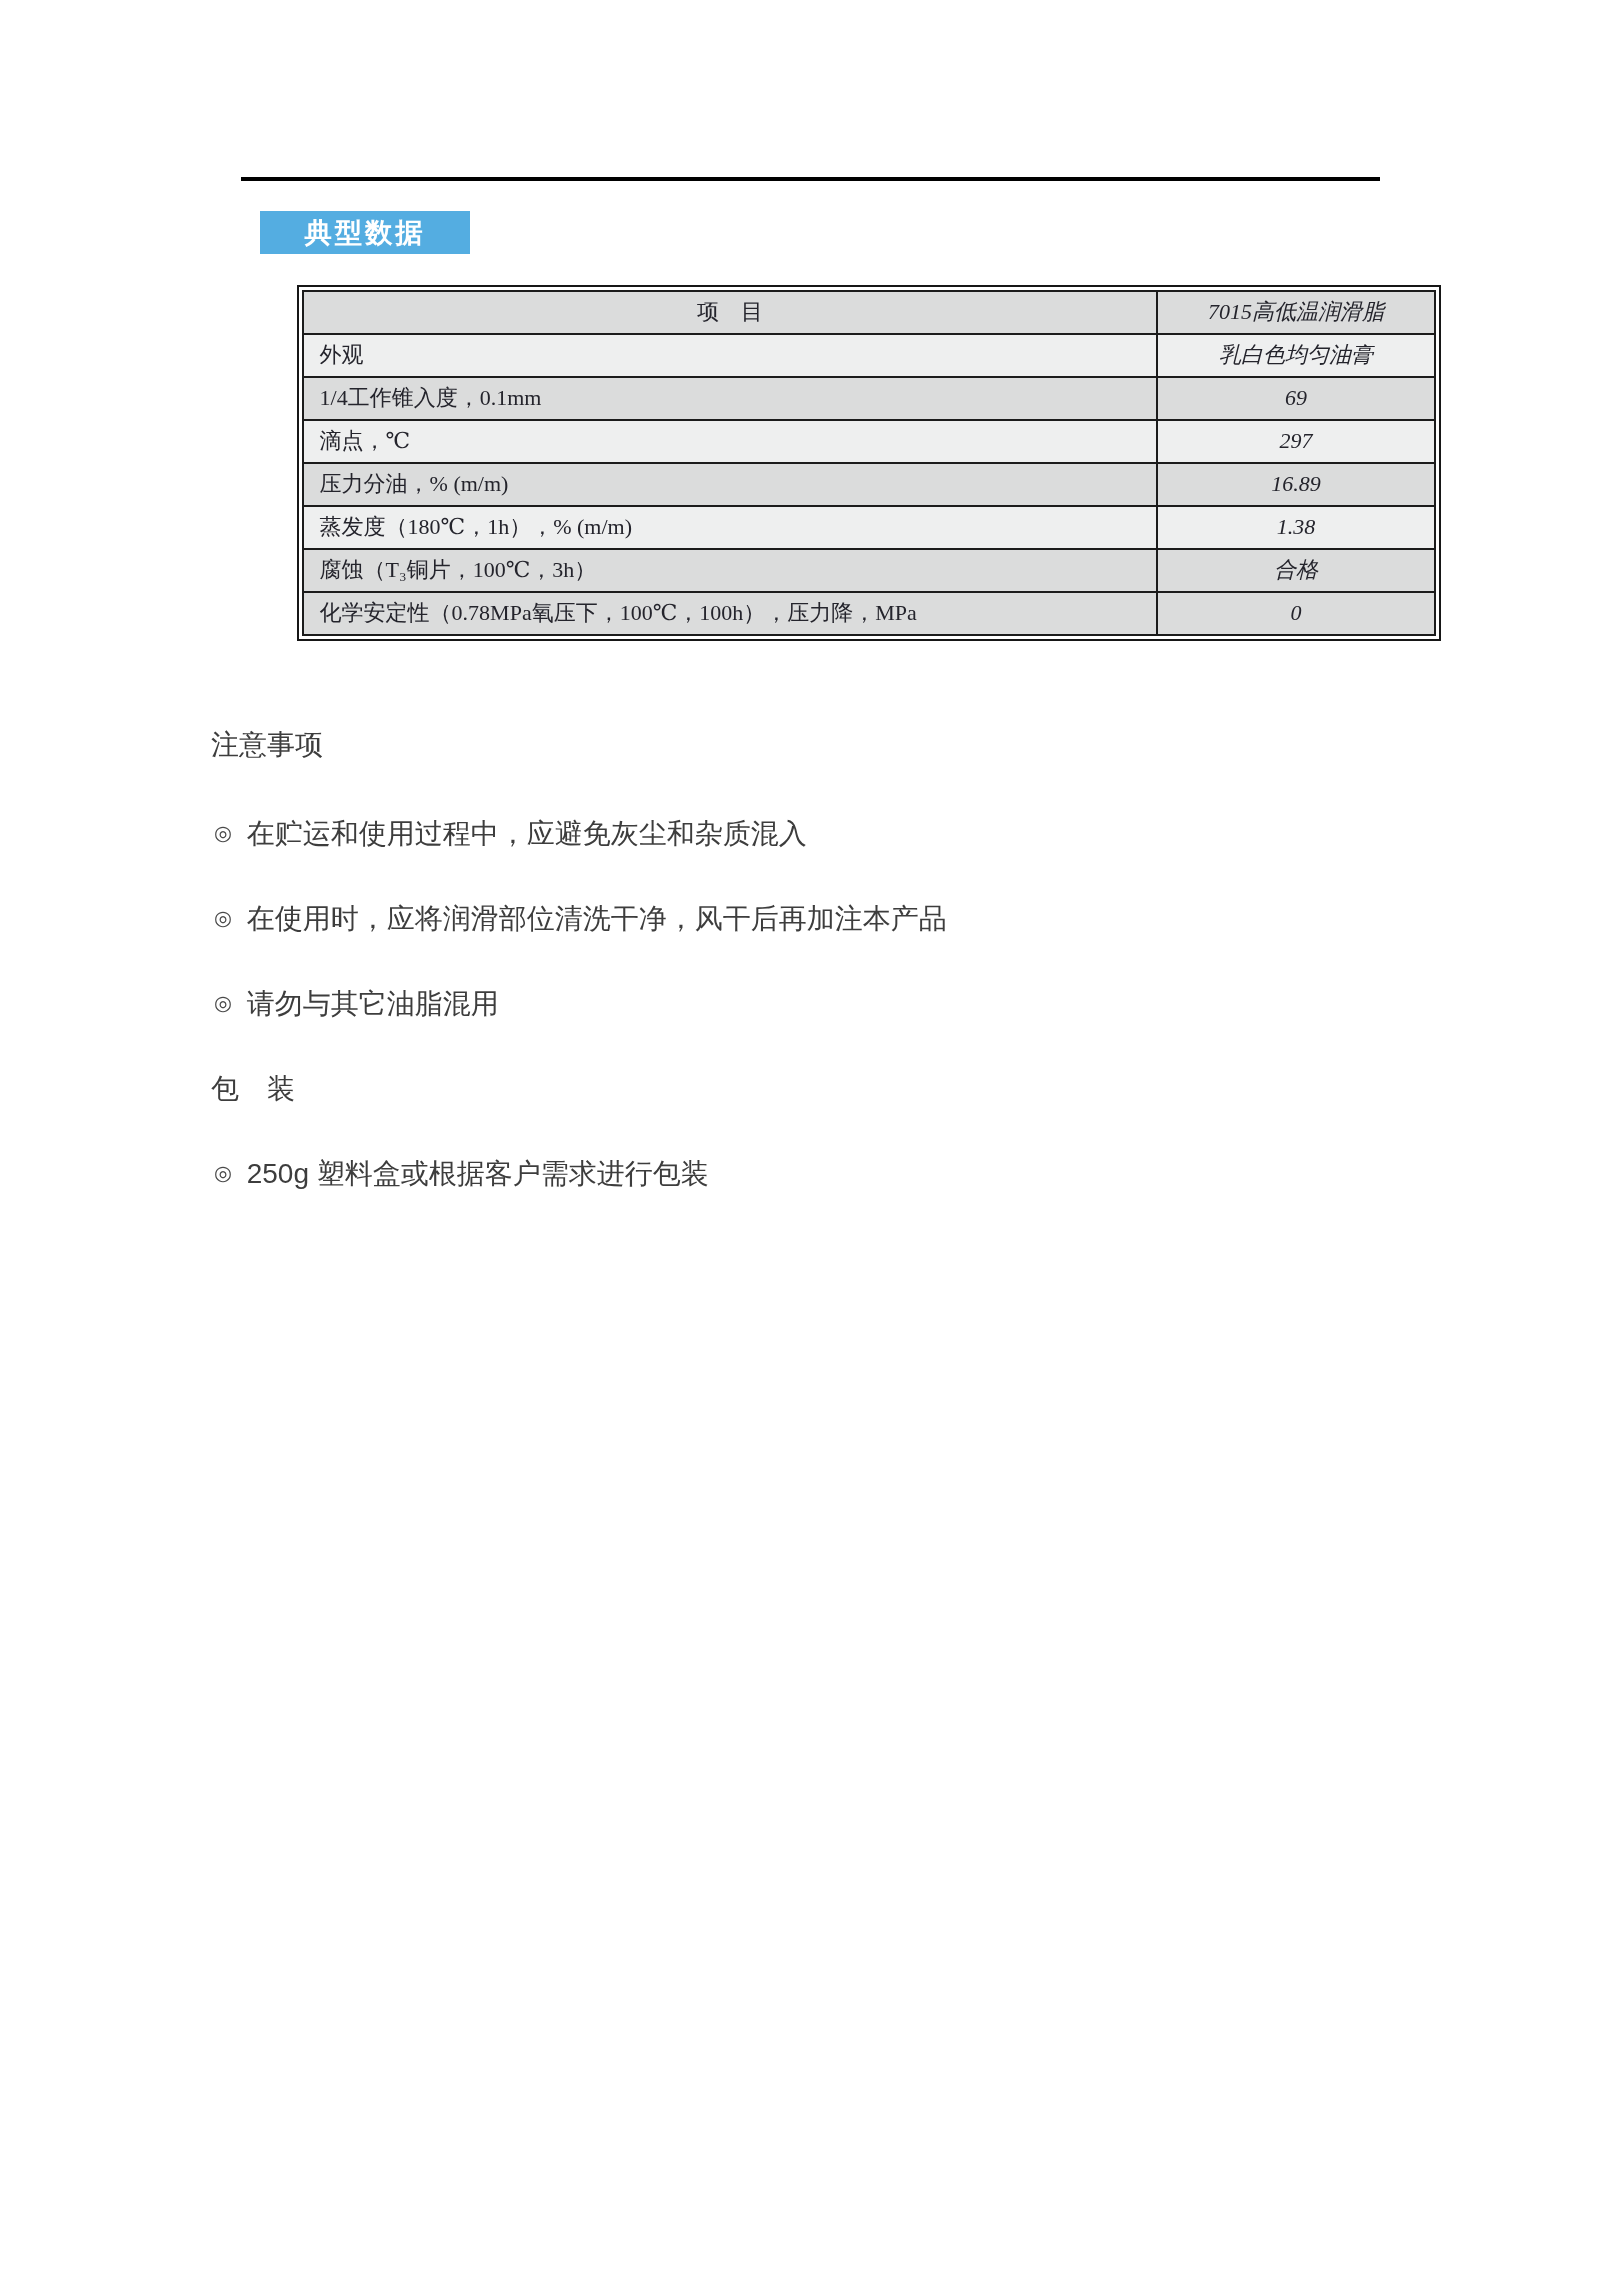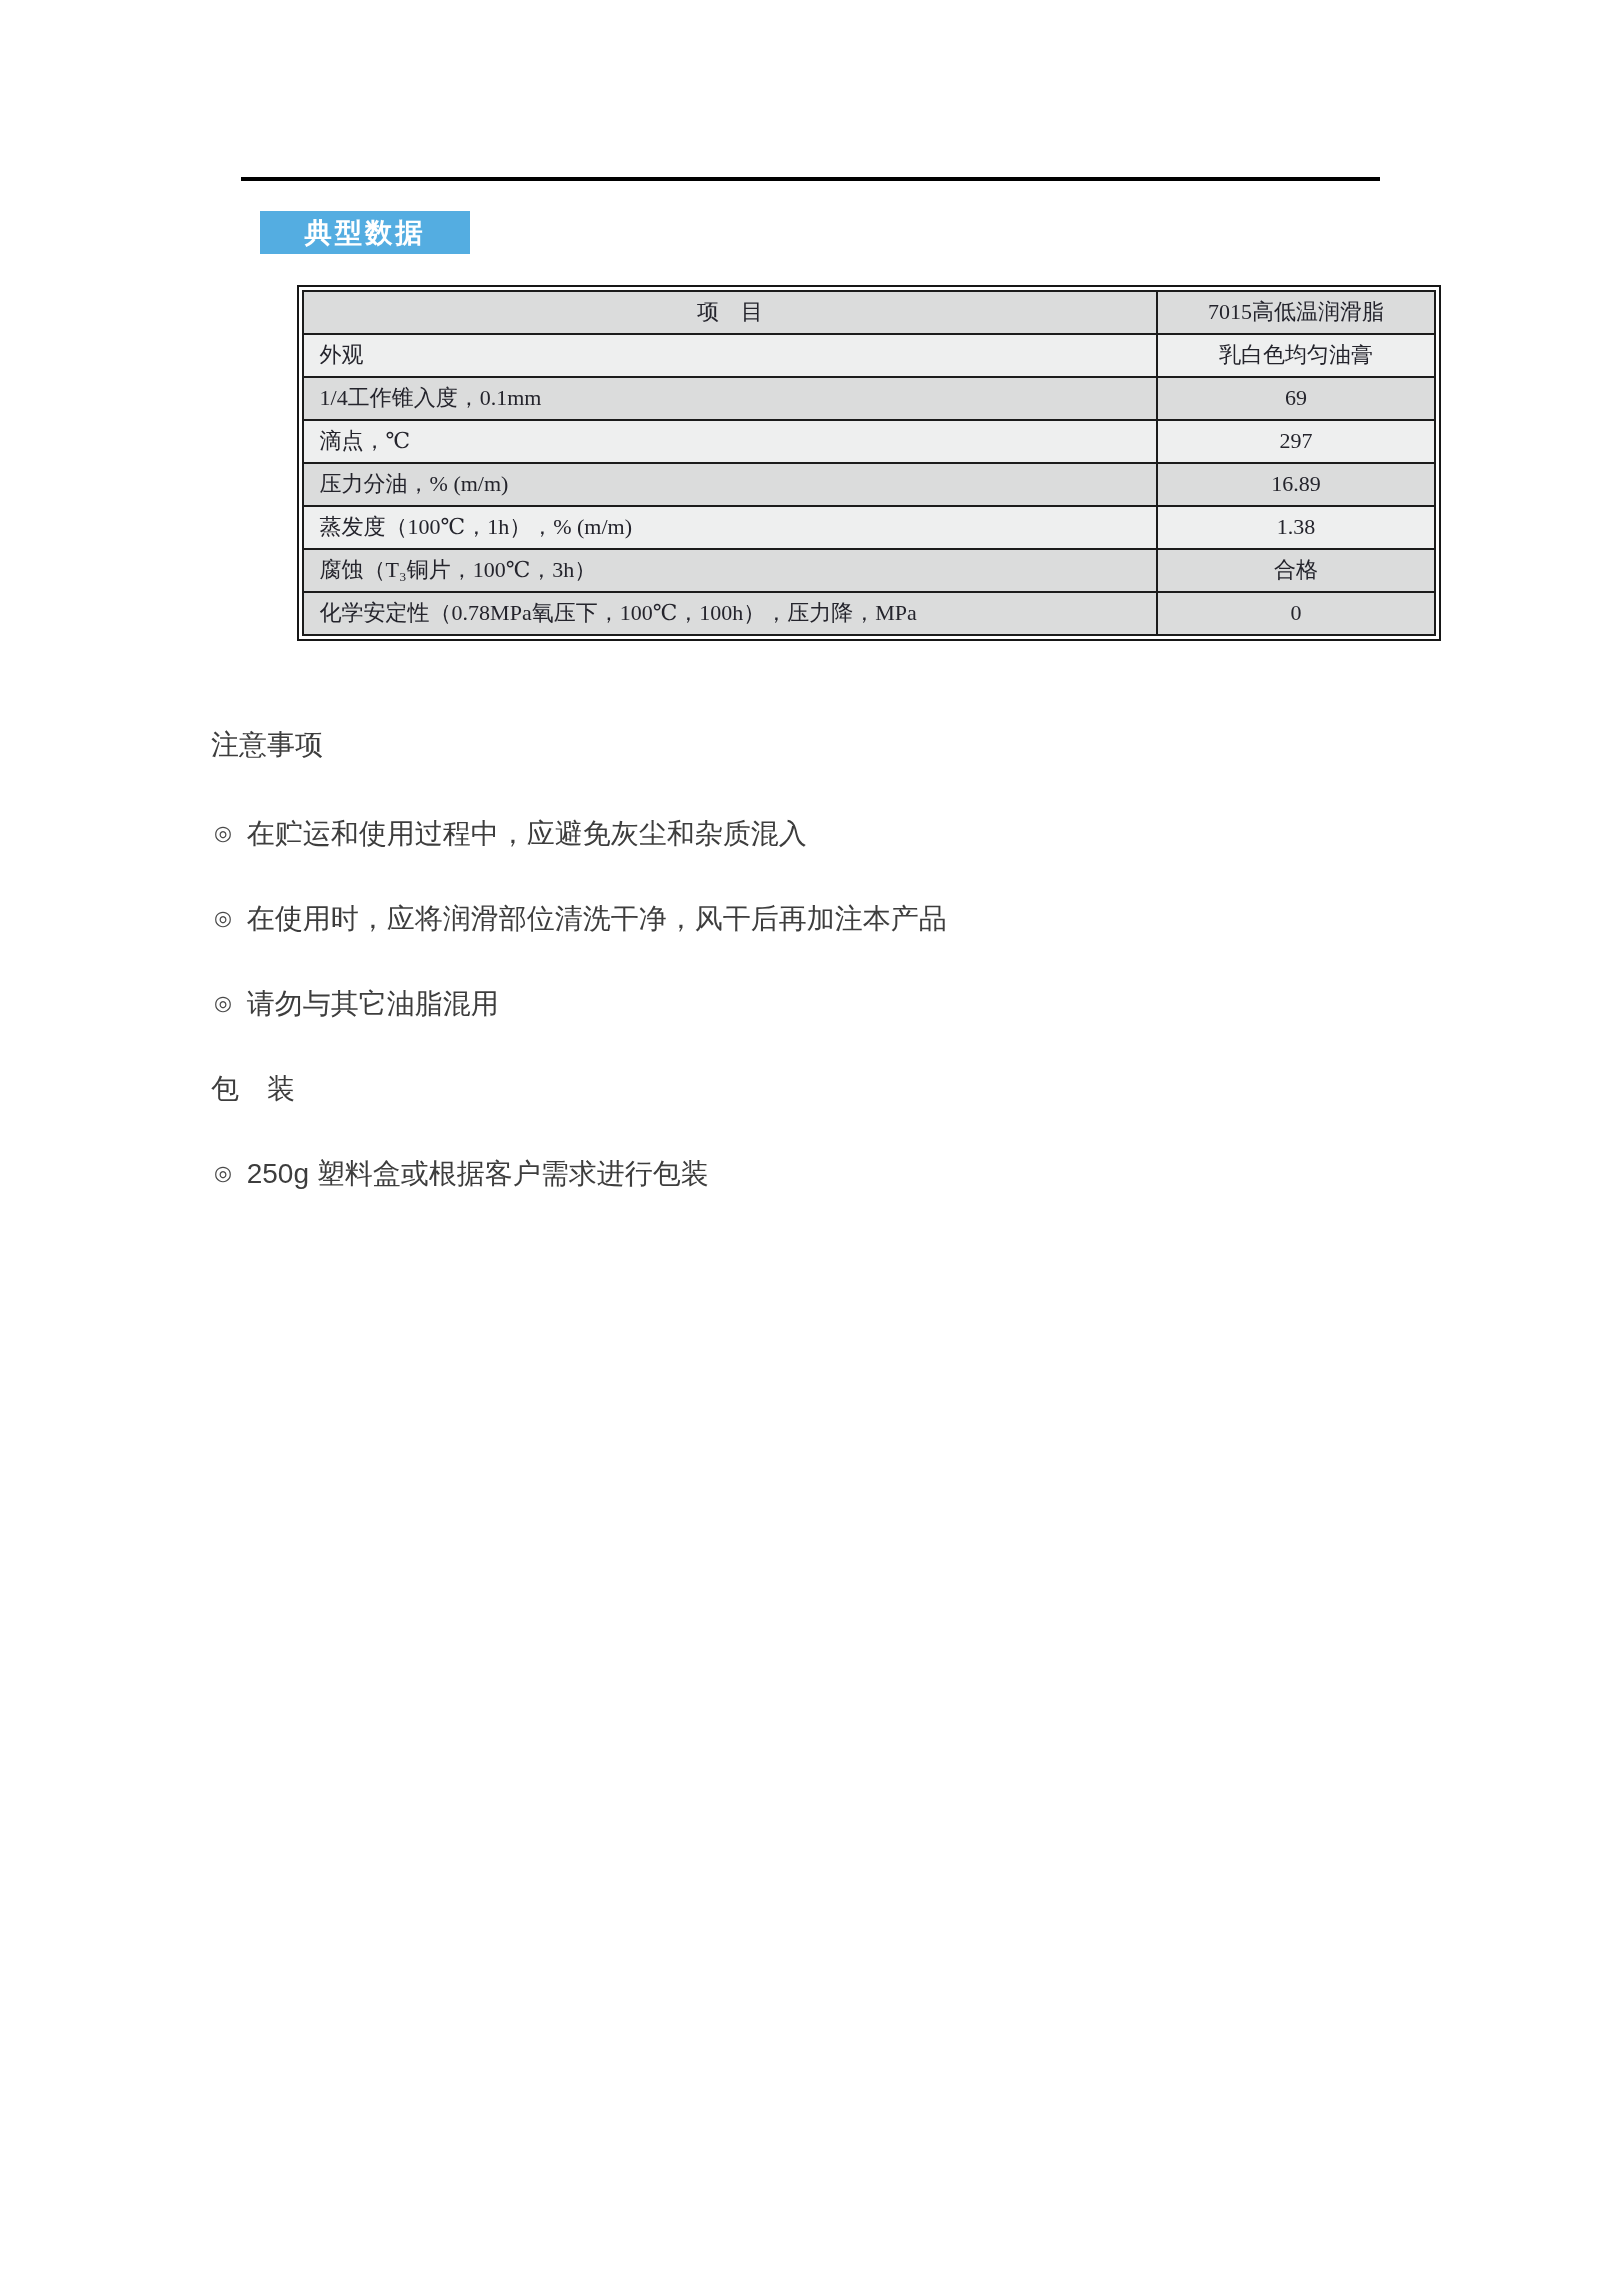--- a/index.html
+++ b/index.html
@@ -52,20 +52,21 @@
     height: 43px;
     padding: 0 15.7px;
     box-sizing: border-box;
     white-space: nowrap;
     overflow: hidden;
   }
   table.spec td.val {
     width: 278px;
     text-align: center;
     padding: 0 5.9px;
+    font-style: italic;
   }
   table.spec tr.head td { text-align: center; }
   table.spec tr.dark td  { background: #dbdcdc; }
   table.spec tr.light td { background: #eeefef; }
 
   .body-text {
     position: absolute;
     left: 211px;
     color: #3d3d3d;
     font-size: 28px;
@@ -118,21 +119,21 @@
         </tr>
         <tr class="light">
           <td>滴点，℃</td>
           <td class="val">297</td>
         </tr>
         <tr class="dark">
           <td>压力分油，% (m/m)</td>
           <td class="val">16.89</td>
         </tr>
         <tr class="light">
-          <td>蒸发度（100℃，1h），% (m/m)</td>
+          <td>蒸发度（180℃，1h），% (m/m)</td>
           <td class="val">1.38</td>
         </tr>
         <tr class="dark">
           <td>腐蚀（T₃铜片，100℃，3h）</td>
           <td class="val">合格</td>
         </tr>
         <tr class="dark">
           <td>化学安定性（0.78MPa氧压下，100℃，100h），压力降，MPa</td>
           <td class="val">0</td>
         </tr>

